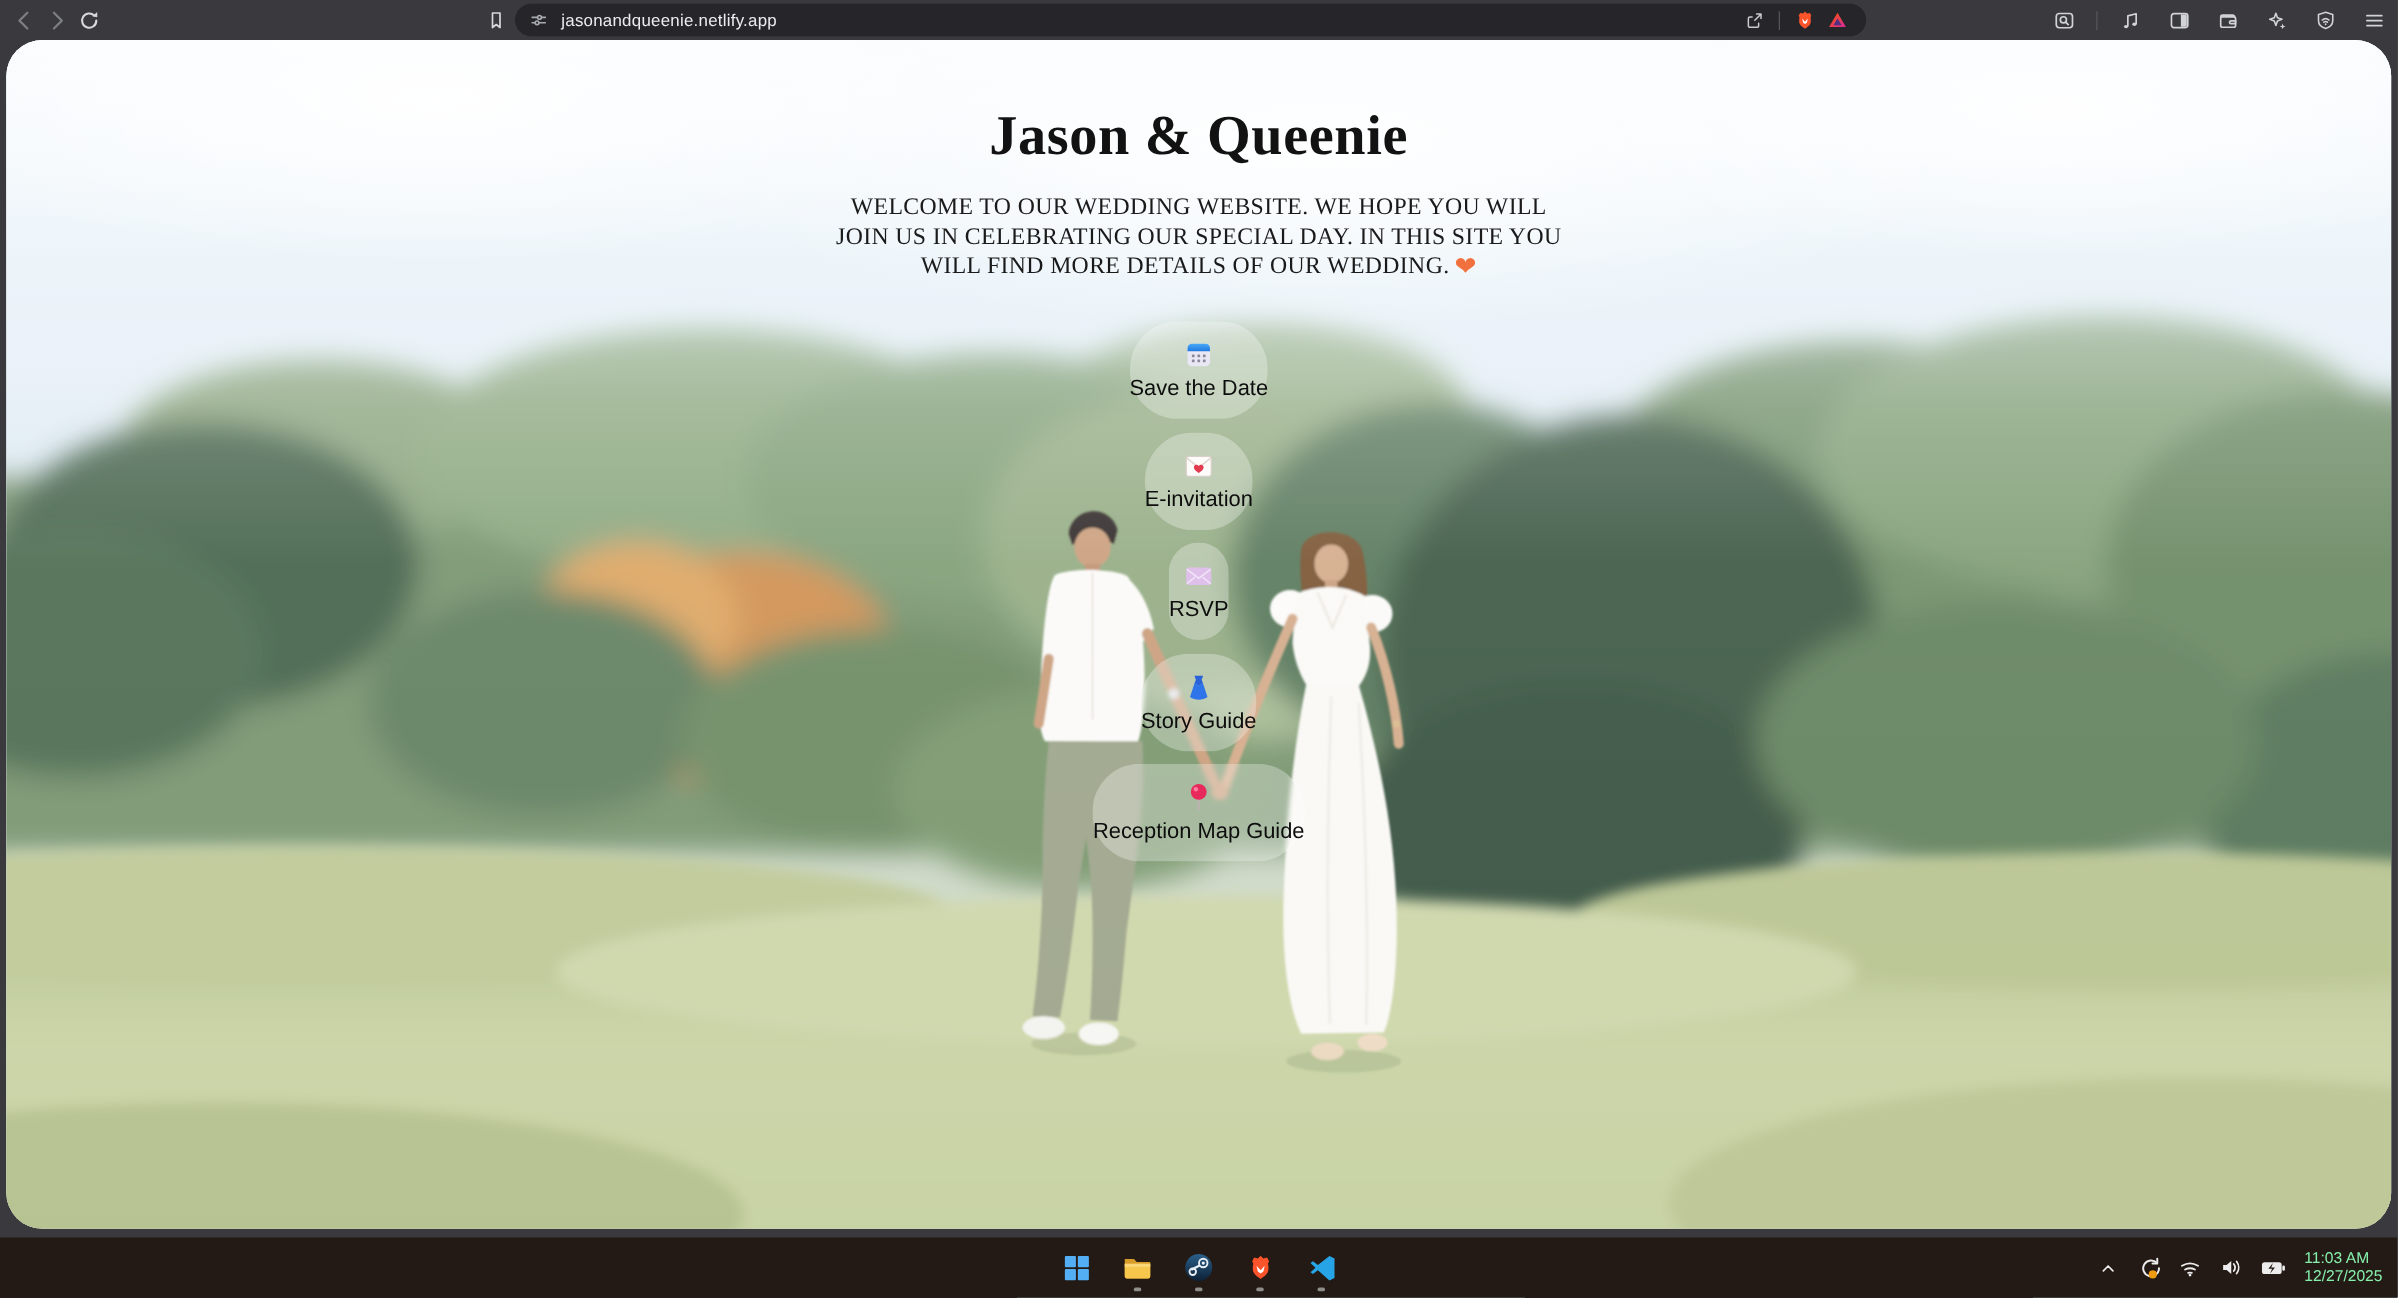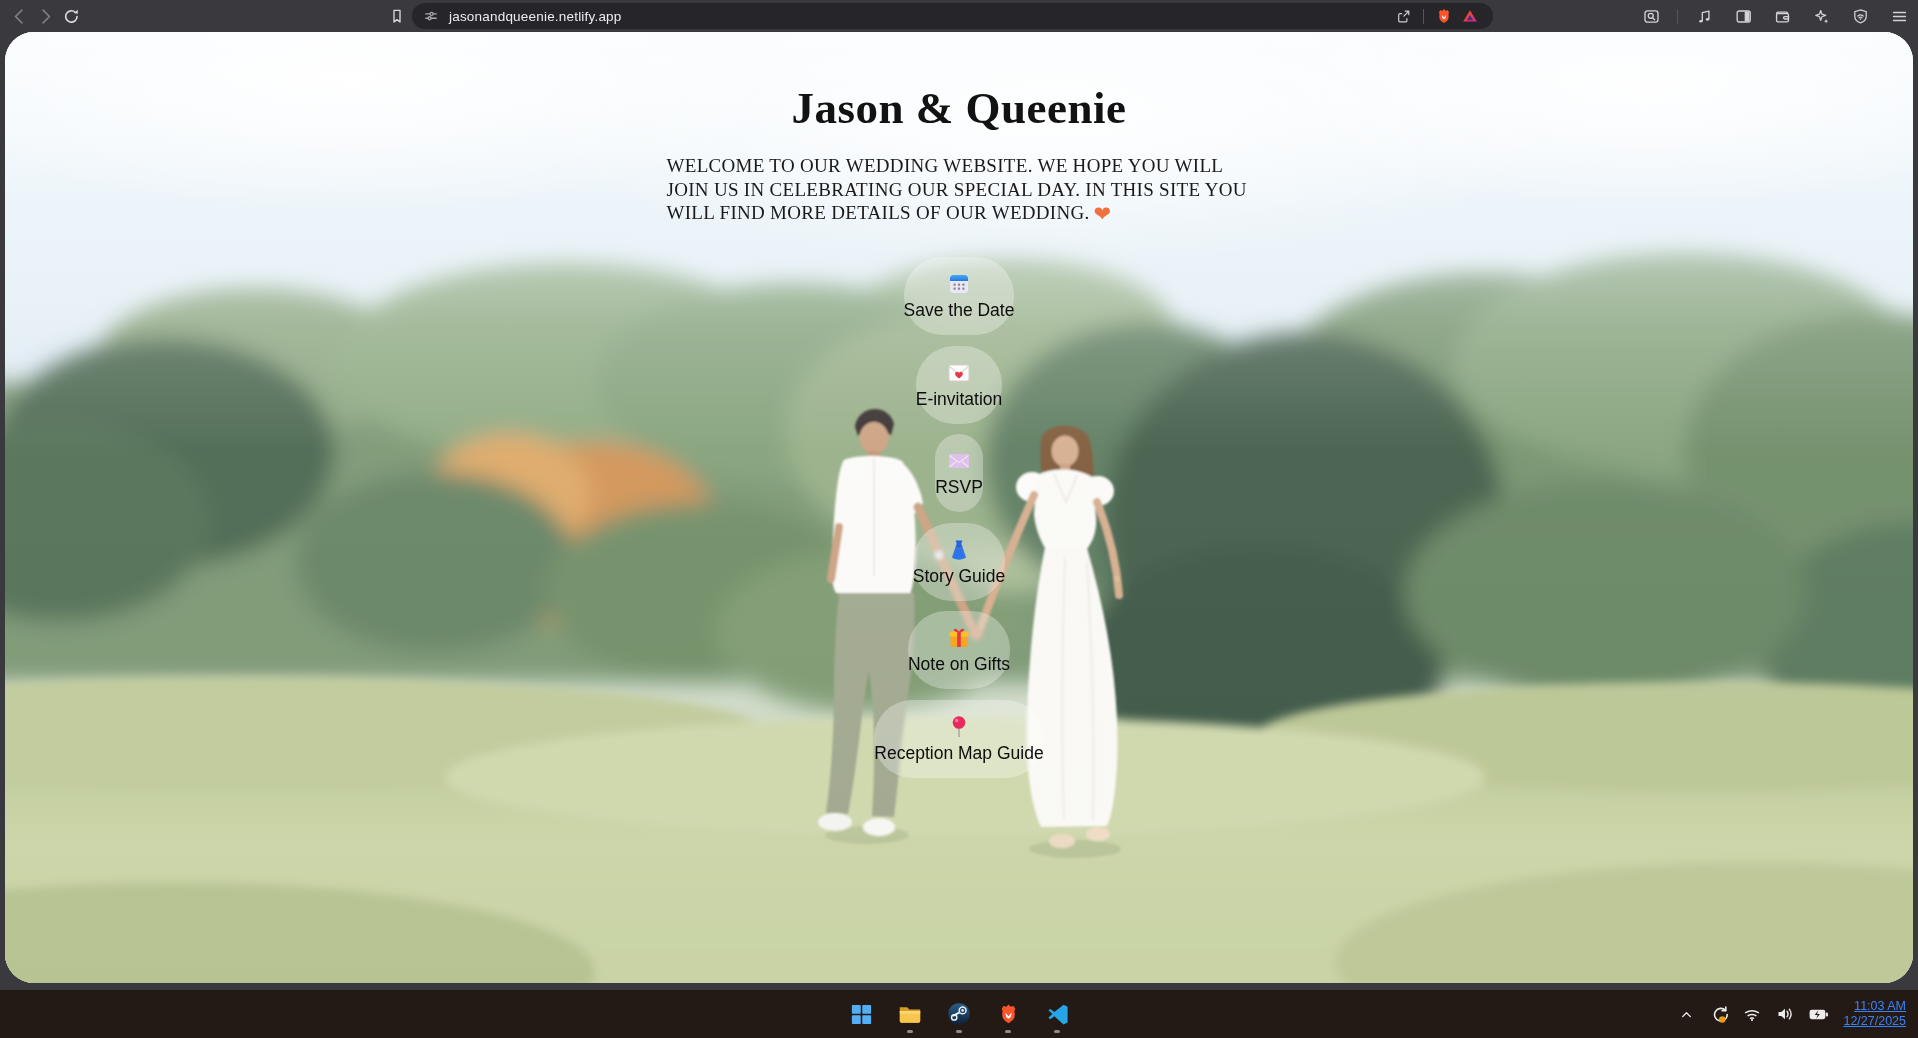--- a/index.html
+++ b/index.html
@@ -23,42 +23,42 @@
   .scene{position:absolute;left:0;top:0;}
   .wash{position:absolute;inset:0;pointer-events:none;background:
     radial-gradient(640px 190px at 18% 5%, rgba(255,255,255,.95), transparent 70%),
     radial-gradient(760px 210px at 55% 9%, rgba(255,255,255,.92), transparent 70%),
     radial-gradient(560px 170px at 86% 6%, rgba(255,255,255,.9), transparent 70%),
     linear-gradient(180deg, rgba(250,252,254,.96) 0%, rgba(246,250,253,.88) 9%, rgba(238,246,251,.6) 19%,
                     rgba(255,255,255,.25) 31%, rgba(255,255,255,.1) 44%, rgba(255,255,255,.07) 100%);}
   .content{position:absolute;inset:0;}
   .page h1{position:absolute;top:50px;left:0;width:100%;margin:0;text-align:center;
            font-family:"Liberation Serif",serif;font-weight:bold;font-size:45px;color:#121212;letter-spacing:.5px;}
-  .welcome{position:absolute;top:122px;left:50%;transform:translateX(-50%);width:585px;margin:0;
+  .welcome{position:absolute;top:122px;left:50%;transform:translateX(-50%);width:585px;margin:0;text-align:center;
            font-family:"Liberation Serif",serif;font-size:19px;line-height:23.5px;color:#1a1a1a;letter-spacing:.3px;}
   .welcome .heart{color:#f1703d;font-size:21px;line-height:0;vertical-align:-2px;margin-left:4px;}
   .menu{position:absolute;top:225px;left:50%;transform:translateX(-50%);width:554px;
         display:flex;flex-direction:column;gap:10.5px;align-items:center;}
   .menu-btn{height:78px;border:none;border-radius:38px;background:rgba(255,255,255,.30);
             display:flex;flex-direction:column;align-items:center;justify-content:center;gap:3px;
             cursor:pointer;padding:0;backdrop-filter:blur(1.5px);}
   .menu-btn .lbl{font-family:"Liberation Sans",sans-serif;font-size:17.5px;color:#0d0d0d;}
   .menu-btn svg{display:block;}
 
   
   .taskbar{position:absolute;left:0;right:0;bottom:0;height:48px;background:#241a15;}
   .tb-center{position:absolute;left:50%;top:0;transform:translateX(-50%);height:48px;
              display:flex;align-items:center;gap:15px;}
   .tb-app{position:relative;width:34px;height:44px;display:flex;align-items:center;justify-content:center;
           border-radius:6px;cursor:pointer;}
   .tb-app .run{position:absolute;bottom:3px;left:50%;transform:translateX(-50%);
                width:6px;height:3px;border-radius:2px;background:#8f8d8a;}
   .tray{position:absolute;right:12px;top:0;height:48px;display:flex;align-items:center;gap:9px;}
   .tray .tico{width:24px;height:24px;display:flex;align-items:center;justify-content:center;cursor:pointer;border-radius:5px;}
-  .clock{margin-left:4px;text-align:right;color:#3b82f6;font-size:12.5px;line-height:15.5px;cursor:pointer;text-decoration:underline;}
+  .clock{margin-left:4px;color:#86efac;font-size:12.5px;line-height:15.5px;cursor:pointer;}
 </style>
 </head>
 <body>
 
 <div class="screen">
 
   <div class="chrome">
     <div class="ibtn" style="left:6px">
       <svg width="19" height="19" viewBox="0 0 24 24">
           <path d="M15 4 7 12l8 8" stroke="#7d7e83" stroke-width="2.2" fill="none" stroke-linecap="round" stroke-linejoin="round"></path>
@@ -319,29 +319,20 @@
         </button>
         <button class="menu-btn">
           <svg width="26" height="26" viewBox="0 0 26 26">
               <path d="M9.5 3.5h7l-1.2 3.2 1.1 2.9-3.4 2.1-3.4-2.1 1.1-2.9z" fill="#2a62d8"></path>
               <path d="M9.7 9.4 6 20.6c2 1.4 4.5 2.1 7 2.1s5-.7 7-2.1L16.3 9.4 13 11.5z" fill="#2f74e8"></path>
             </svg>
           <span class="lbl">Story Guide</span>
         </button>
         <button class="menu-btn">
           <svg width="26" height="26" viewBox="0 0 26 26">
-              <rect x="4.5" y="10.5" width="17" height="11.5" rx="1.5" fill="#f6a623"></rect>
-              <rect x="3.5" y="6.5" width="19" height="5" rx="1" fill="#fbc02d"></rect>
-              <path d="M13 6.5c-1.5-2.6-4-3.6-5-2.3S9.5 6.9 11.5 6.9zM13 6.5c1.5-2.6 4-3.6 5-2.3s-1.5 2.7-3.5 2.7z" fill="#e5393f"></path>
-              <rect x="11.2" y="6.5" width="3.6" height="15.5" fill="#e5393f"></rect>
-            </svg>
-          <span class="lbl">Note on Gifts</span>
-        </button>
-        <button class="menu-btn">
-          <svg width="26" height="26" viewBox="0 0 26 26">
               <path d="M13 13v10" stroke="#b9b4ae" stroke-width="2"></path>
               <circle cx="13" cy="8.5" r="6.3" fill="#e8295c"></circle>
               <circle cx="10.7" cy="6.4" r="1.8" fill="#ff8aa9" opacity=".85"></circle>
             </svg>
           <span class="lbl">Reception Map Guide</span>
         </button>
       </nav>
     </div>
   </div>
 

